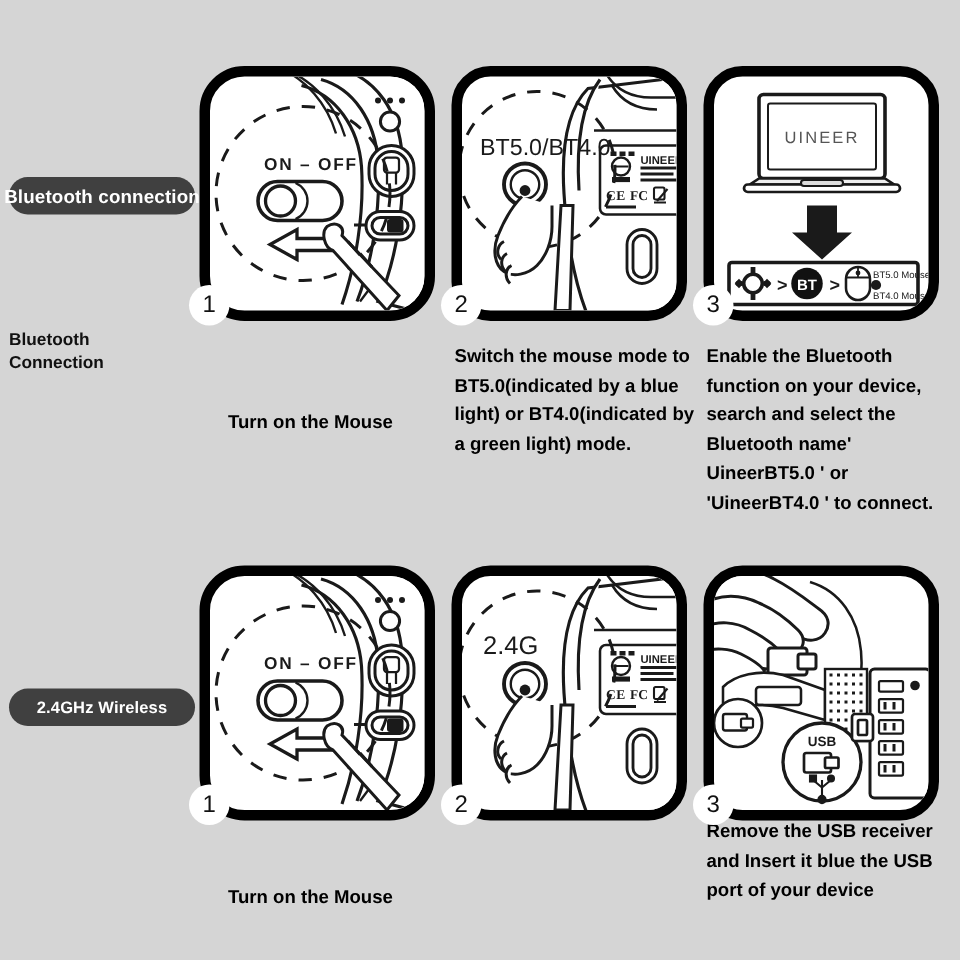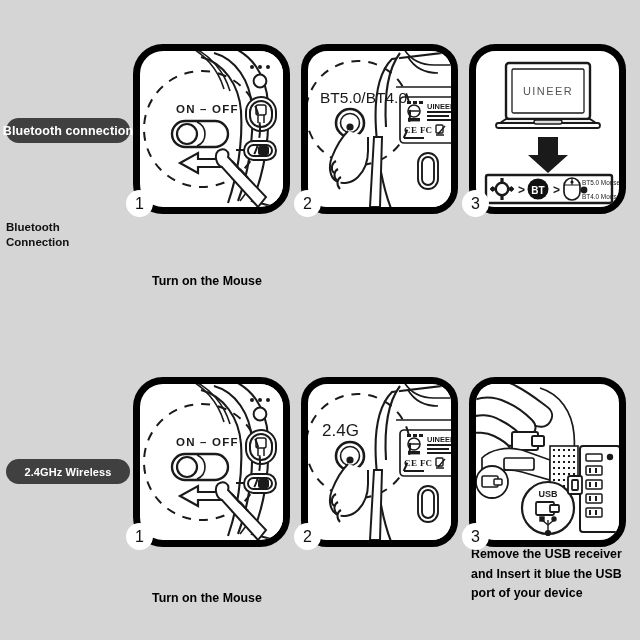--- a/index.html
+++ b/index.html
@@ -281,20 +281,22 @@
         </g>
       </svg>
     </div>
   </div>
 
   <div class="stepnum sn1 snT">1</div>
   <div class="stepnum sn2 snT">2</div>
   <div class="stepnum sn3 snT">3</div>
 
   <div class="cap c1 capT">Turn on the Mouse</div>
+  <div class="cap c2 capT">Switch the mouse mode to BT5.0(indicated by a blue light) or BT4.0(indicated by a green light) mode.</div>
+  <div class="cap c3 capT">Enable the Bluetooth function on your device, search and select the Bluetooth name' UineerBT5.0 ' or 'UineerBT4.0 ' to connect.</div>
 
   <div class="row" id="row-bot">
 
     <div class="panel p1">
       <svg class="pinner" viewBox="0 0 143 156">
         <g fill="#fff" stroke="#1a1a1a" stroke-width="2.1">
           <path d="M86 -6 C112 2 126 24 128 52 C130 86 124 124 112 150 L150 160 L150 -14 Z" fill="#fff"></path>
           <path d="M74 2 C96 8 110 30 112 56 C114 88 108 124 98 150"></path>
           <path d="M61 6 C84 12 99 34 101 60 C103 92 97 126 88 152"></path>
         </g>

